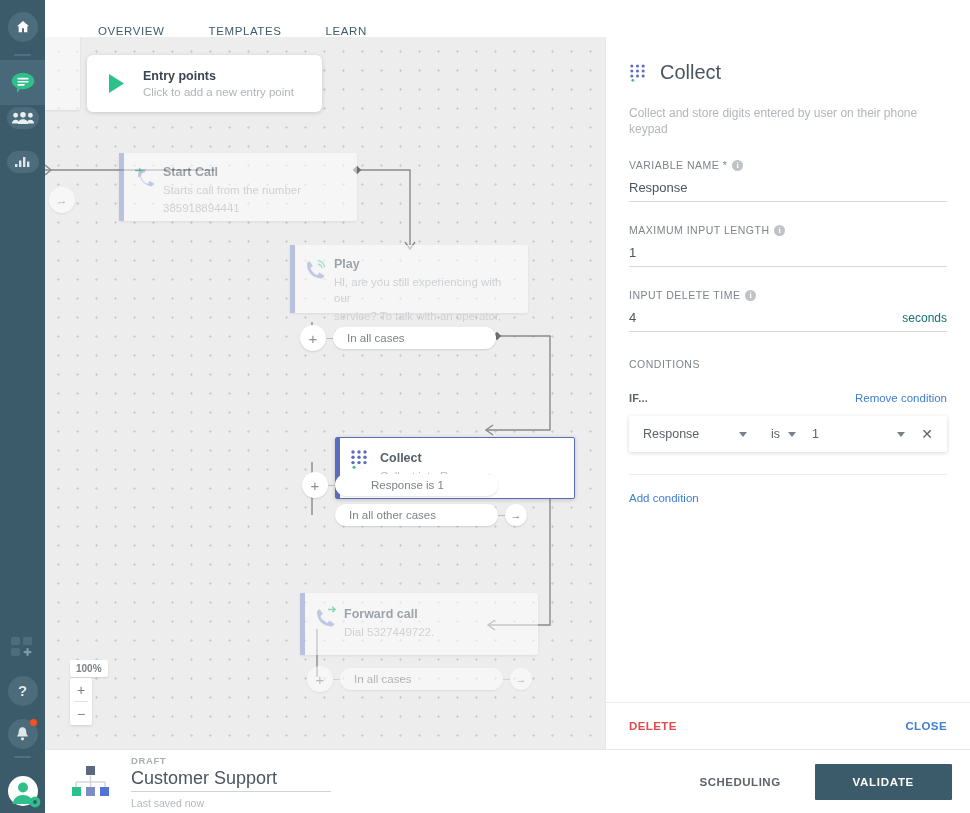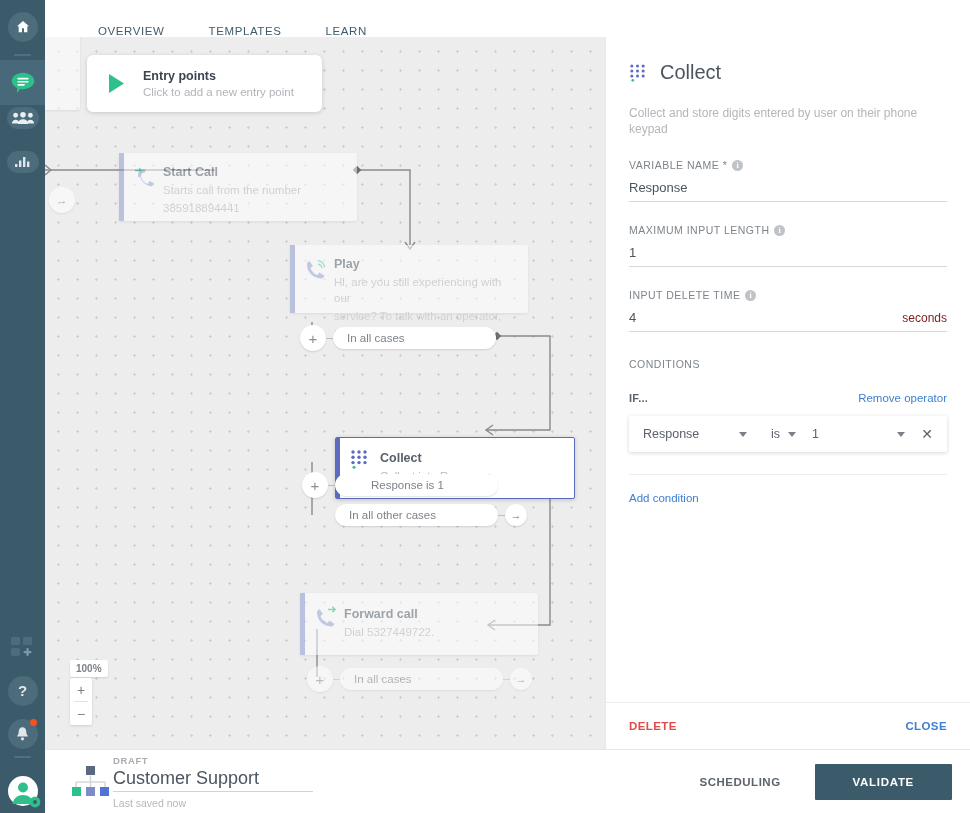--- a/index.html
+++ b/index.html
@@ -141,21 +141,21 @@
   .field { margin-top: 22px; position: relative; }
   .flabel {
     font-size: 10.5px; letter-spacing: .5px; color: #7d848b; display: flex;
     align-items: center; gap: 5px;
   }
   .finput {
     margin-top: 9px; border-bottom: 1px solid #d8d8d8; padding-bottom: 6px;
     font-size: 13px; color: #4a5560; display: flex; align-items: baseline;
     justify-content: space-between;
   }
-  .unit { font-size: 12px; color: #7f1d1d; }
+  .unit { font-size: 12px; color: #0f766e; }
   .info-icon {
     width: 11px; height: 11px; border-radius: 50%; background: #bfc3c7;
     color: #fff; font-size: 8px; line-height: 11px; text-align: center;
     font-weight: bold; font-family: "Liberation Serif", serif;
   }
   .sectlabel { font-size: 10.5px; letter-spacing: .5px; color: #7d848b; margin-top: 26px; }
   .ifrow {
     display: flex; justify-content: space-between; align-items: center;
     margin-top: 22px;
   }
@@ -180,21 +180,21 @@
   .btn-delete { font-size: 11.5px; font-weight: bold; color: #e14b4b; letter-spacing:.4px;}
   .btn-close { font-size: 11.5px; font-weight: bold; color: #3f7fd0; letter-spacing:.4px;}
 
   
   .bottombar {
     position: absolute; left: 45px; bottom: 0; width: 925px; height: 64px;
     background: #fff; border-top: 1px solid #e7e7e7;
     display: flex; align-items: center; z-index: 45;
   }
   .thumb { margin-left: 22px; width: 46px; height: 40px; position: relative; }
-  .docmeta { }
+  .docmeta { margin-left: 18px; }
   .draft { font-size: 9.5px; font-weight: bold; color: #a9aeb3; letter-spacing: .6px; }
   .docname {
     font-size: 18px; color: #4a5560; border-bottom: 1px solid #cfd3d8;
     width: 200px; padding-bottom: 2px; margin-top: 2px;
   }
   .saved { font-size: 10.5px; color: #b4b8bd; margin-top: 5px; }
   .bottom-actions { margin-left: auto; display: flex; align-items: center; gap: 18px; padding-right: 18px;}
   .btn-sched {
     font-size: 11.5px; font-weight: bold; color: #5c636b; letter-spacing: .5px;
     padding: 10px 16px;
@@ -519,21 +519,21 @@
         <div class="finput">
           <span>4</span>
           <span class="unit">seconds</span>
         </div>
       </div>
 
       <div class="sectlabel">CONDITIONS</div>
 
       <div class="ifrow">
         <div class="iflabel">IF...</div>
-        <div class="link">Remove operator</div>
+        <div class="link">Remove condition</div>
       </div>
 
       <div class="condcard">
         <span style="width:96px;">Response</span>
         <span class="caret" style="margin-right:24px;"></span>
         <span>is</span>
         <span class="caret" style="margin-left:8px;margin-right:16px;"></span>
         <span>1</span>
         <span style="margin-left:auto;display:flex;align-items:center;gap:16px;">
           <span class="caret"></span>

